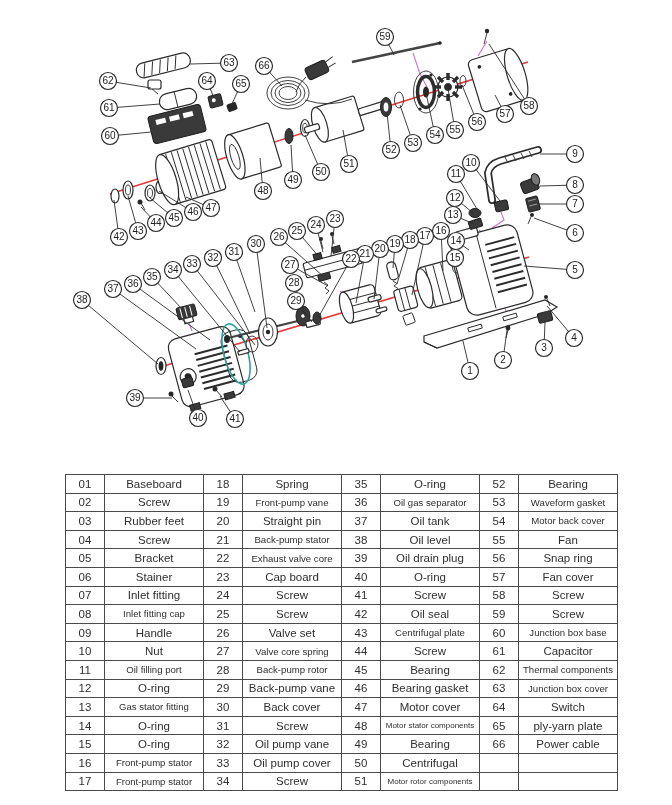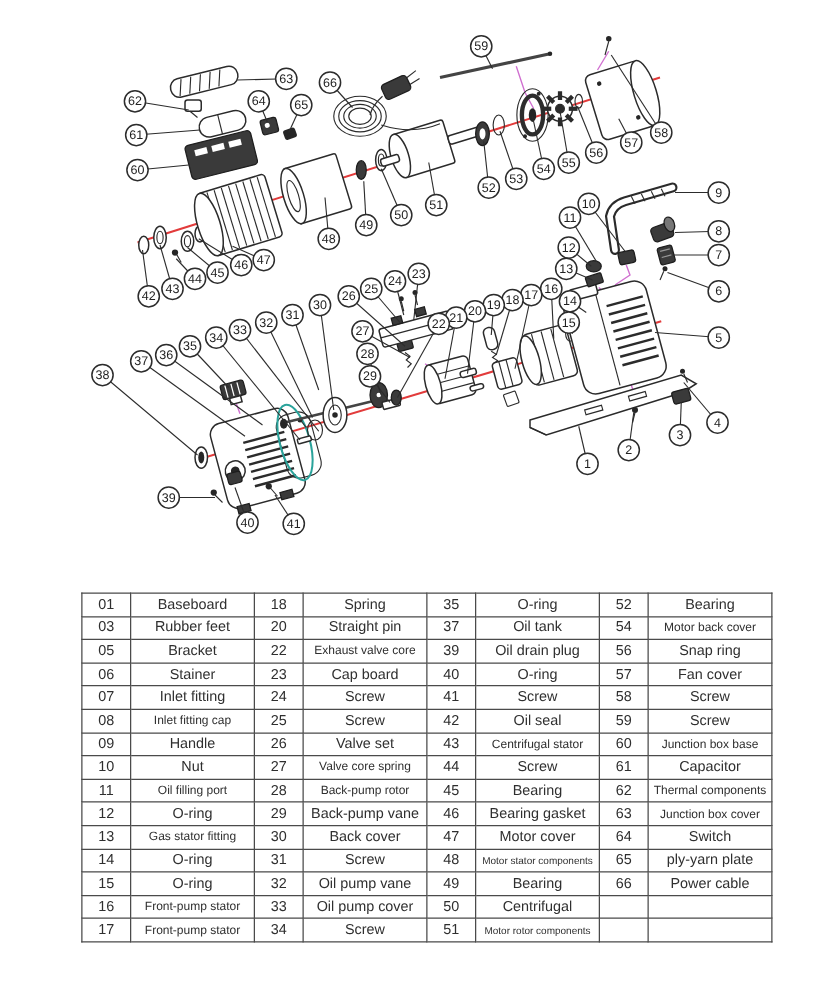--- a/index.html
+++ b/index.html
@@ -555,30 +555,50 @@
             <td class="num">01</td>
             <td class="name">Baseboard</td>
             <td class="num">18</td>
             <td class="name">Spring</td>
             <td class="num">35</td>
             <td class="name">O-ring</td>
             <td class="num">52</td>
             <td class="name">Bearing</td>
           </tr>
           <tr>
+            <td class="num">02</td>
+            <td class="name">Screw</td>
+            <td class="num">19</td>
+            <td class="name sm">Front-pump vane</td>
+            <td class="num">36</td>
+            <td class="name sm">Oil gas separator</td>
+            <td class="num">53</td>
+            <td class="name sm">Waveform gasket</td>
+          </tr>
+          <tr>
             <td class="num">03</td>
             <td class="name">Rubber feet</td>
             <td class="num">20</td>
             <td class="name">Straight pin</td>
             <td class="num">37</td>
             <td class="name">Oil tank</td>
             <td class="num">54</td>
             <td class="name sm">Motor back cover</td>
           </tr>
           <tr>
+            <td class="num">04</td>
+            <td class="name">Screw</td>
+            <td class="num">21</td>
+            <td class="name sm">Back-pump stator</td>
+            <td class="num">38</td>
+            <td class="name">Oil level</td>
+            <td class="num">55</td>
+            <td class="name">Fan</td>
+          </tr>
+          <tr>
             <td class="num">05</td>
             <td class="name">Bracket</td>
             <td class="num">22</td>
             <td class="name sm">Exhaust valve core</td>
             <td class="num">39</td>
             <td class="name">Oil drain plug</td>
             <td class="num">56</td>
             <td class="name">Snap ring</td>
           </tr>
           <tr>
@@ -610,21 +630,21 @@
             <td class="name">Oil seal</td>
             <td class="num">59</td>
             <td class="name">Screw</td>
           </tr>
           <tr>
             <td class="num">09</td>
             <td class="name">Handle</td>
             <td class="num">26</td>
             <td class="name">Valve set</td>
             <td class="num">43</td>
-            <td class="name sm">Centrifugal stator</td>
+            <td class="name sm">Centrifugal plate</td>
             <td class="num">60</td>
             <td class="name sm">Junction box base</td>
           </tr>
           <tr>
             <td class="num">10</td>
             <td class="name">Nut</td>
             <td class="num">27</td>
             <td class="name sm">Valve core spring</td>
             <td class="num">44</td>
             <td class="name">Screw</td>

